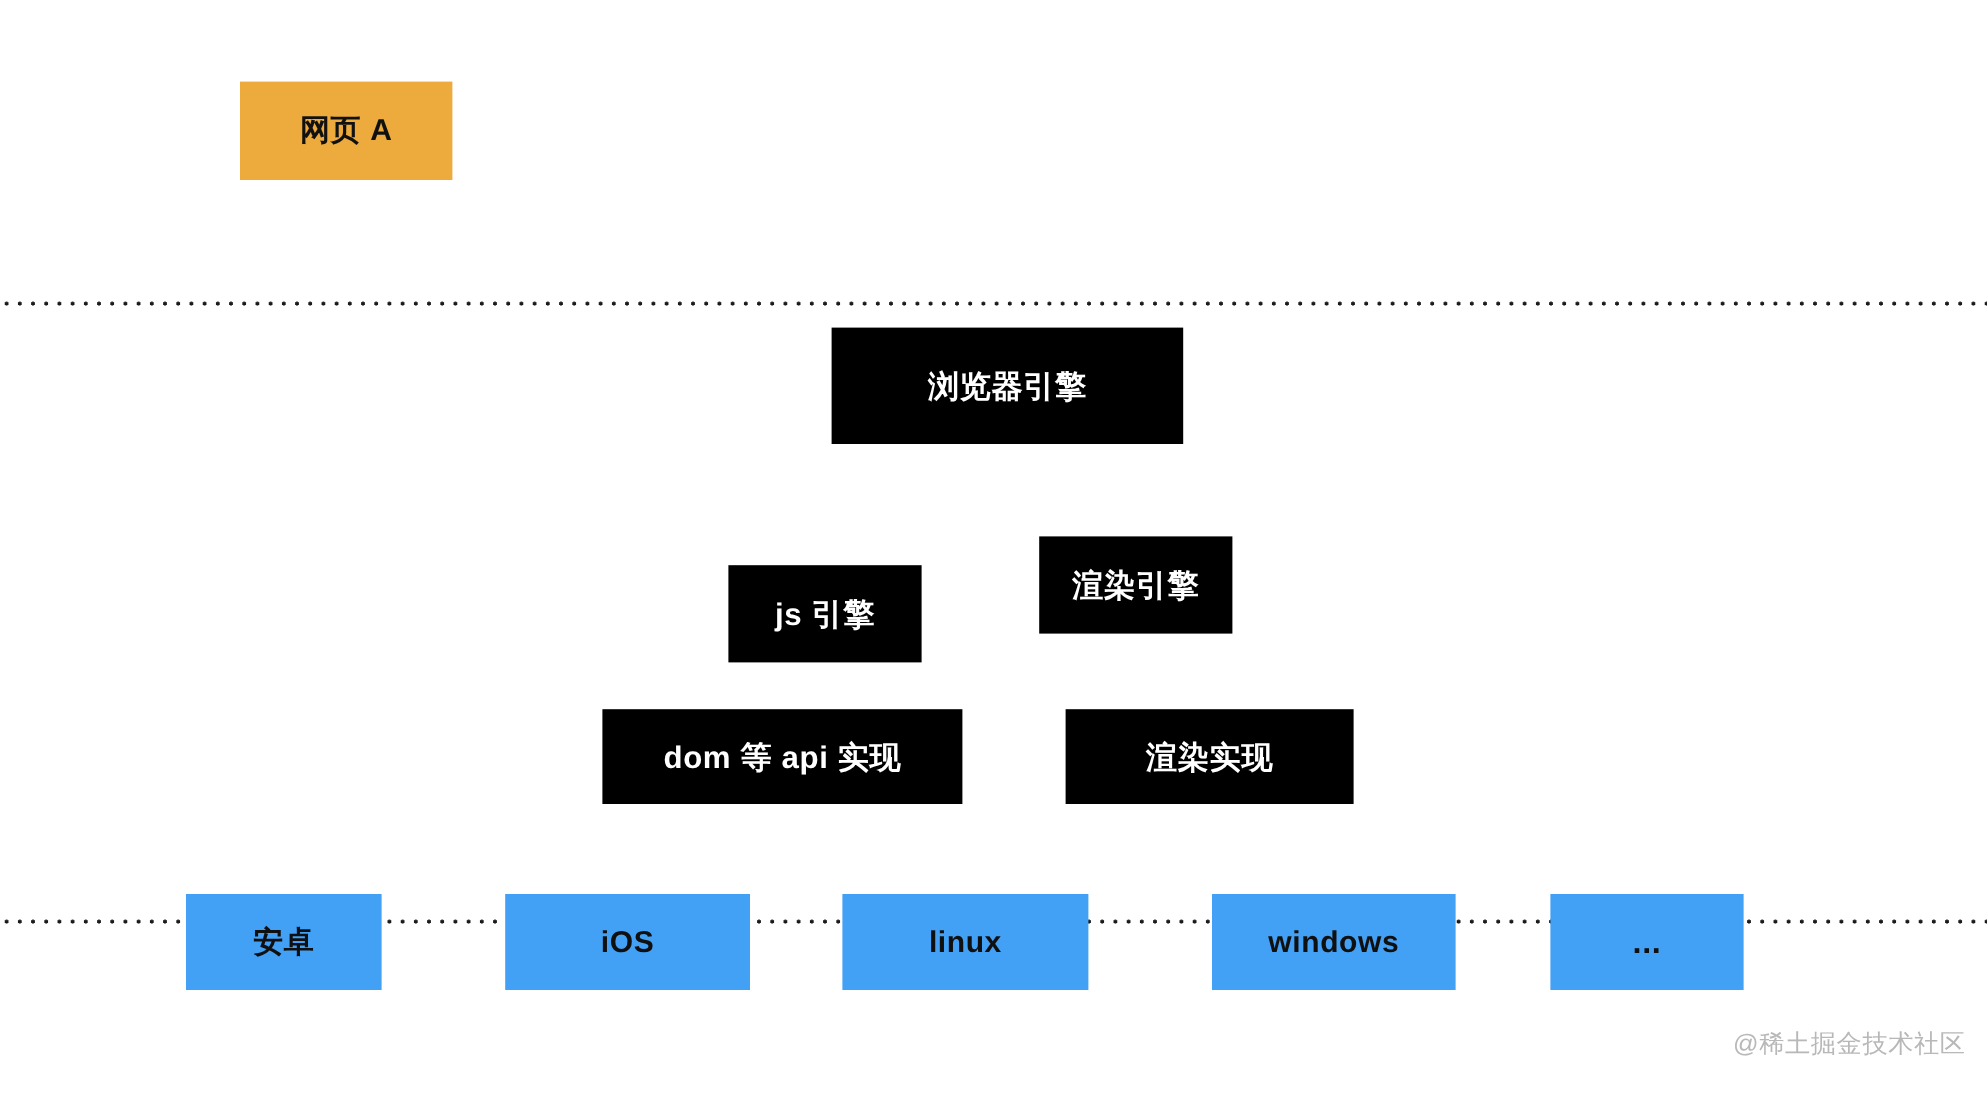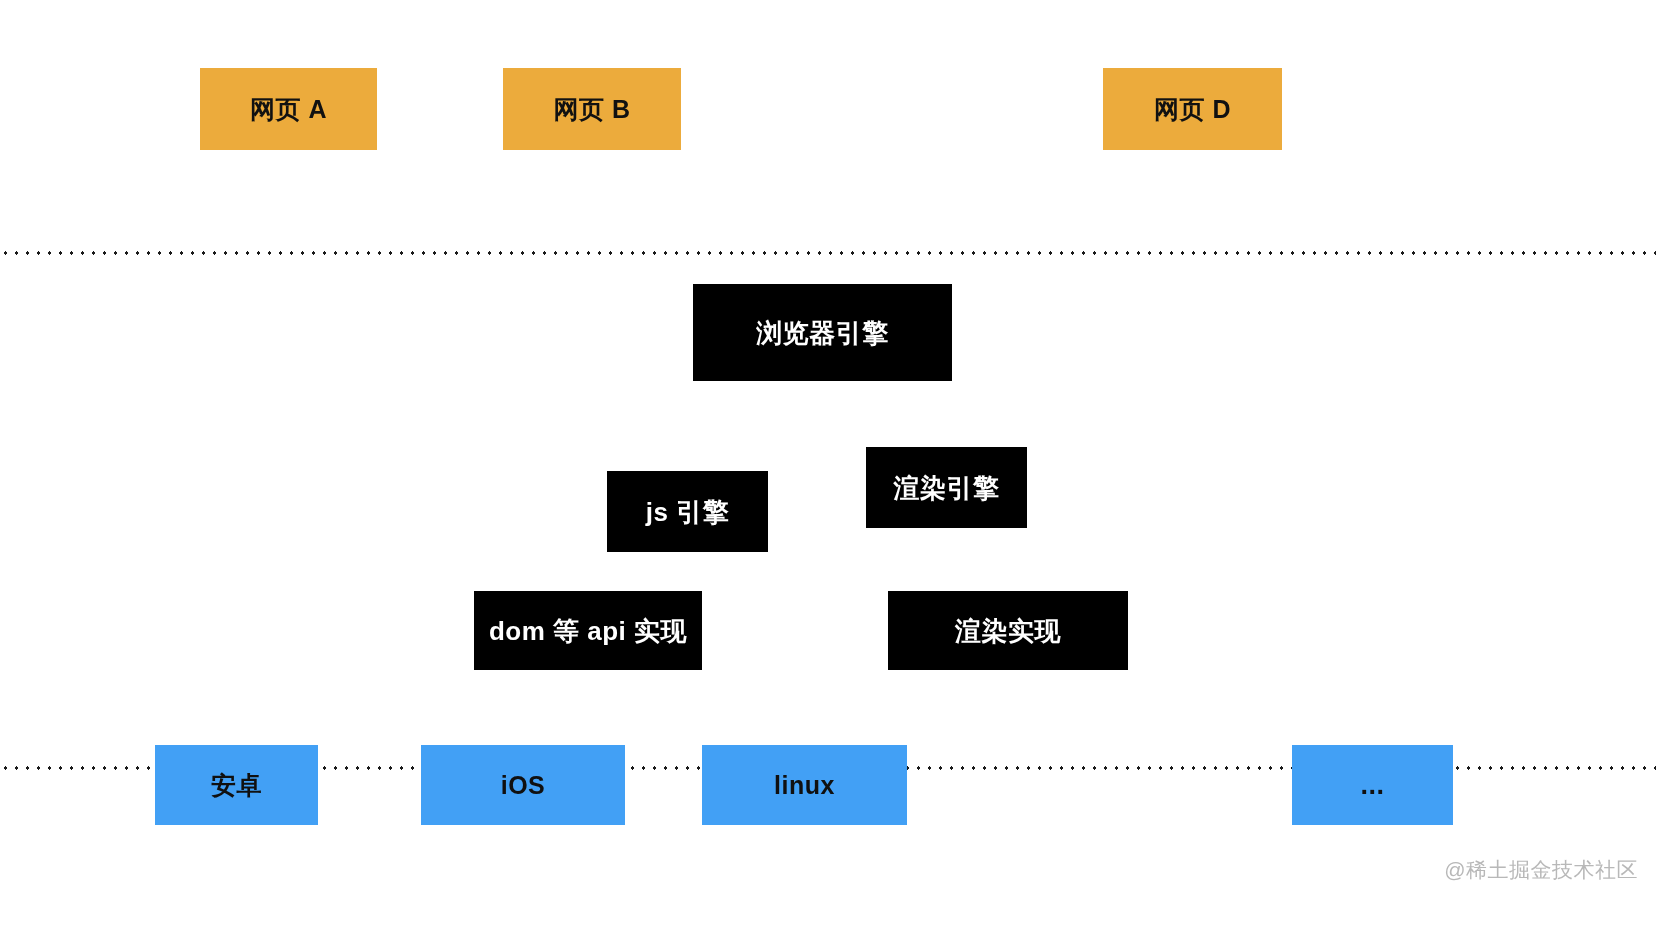--- a/index.html
+++ b/index.html
@@ -51,24 +51,24 @@
     height: 4px;
     background-image: radial-gradient(circle, #1a1a1a 1.6px, rgba(0,0,0,0) 1.7px);
     background-size: 11px 4px;
     background-repeat: repeat-x;
     background-position: 0 center;
   }
   #divider-top    { top: 251px; }
   #divider-bottom { top: 766px; }
 
   
-  #browser-engine  { left: 693px; top: 284px; width: 259px; height: 97px; text-align: center; }
+  #browser-engine  { left: 693px; top: 273px; width: 293px; height: 97px; text-align: center; }
   #js-engine       { left: 607px; top: 447px; width: 161px; height: 81px; margin-top: 24px; }
   #render-engine   { left: 866px; top: 447px; width: 161px; height: 81px; }
-  #dom-api-impl    { left: 474px; top: 591px; width: 228px; height: 79px; }
+  #dom-api-impl    { left: 502px; top: 591px; width: 300px; height: 79px; }
   #render-impl     { left: 888px; top: 591px; width: 240px; height: 79px; }
 
   
   #os-android { left: 155px;  top: 745px; width: 163px; height: 80px; }
   #os-ios     { left: 421px;  top: 745px; width: 204px; height: 80px; }
   #os-linux   { left: 702px;  top: 745px; width: 205px; height: 80px; }
   #os-windows { left: 1010px; top: 745px; width: 203px; height: 80px; }
   #os-more    { left: 1292px; top: 745px; width: 161px; height: 80px; font-size: 27px; }
 
   
@@ -82,35 +82,34 @@
     white-space: nowrap;
     user-select: none;
   }
 </style>
 </head>
 <body>
 
 <div id="canvas">
 
   <div class="node page" id="page-a">网页 A</div>
-  <div class="node page" id="page-b">网页 B</div>
-  <div class="node page" id="page-d">网页 D</div>
 
   <div class="divider" id="divider-top"></div>
 
   <div class="node engine" id="browser-engine">浏览器引擎</div>
 
   <div class="node engine" id="js-engine">js 引擎</div>
   <div class="node engine" id="render-engine">渲染引擎</div>
 
   <div class="node engine" id="dom-api-impl">dom 等 api 实现</div>
   <div class="node engine" id="render-impl">渲染实现</div>
 
   <div class="divider" id="divider-bottom"></div>
 
   <div class="node os" id="os-android">安卓</div>
   <div class="node os" id="os-ios">iOS</div>
   <div class="node os" id="os-linux">linux</div>
+  <div class="node os" id="os-windows">windows</div>
   <div class="node os" id="os-more">...</div>
 
   <div id="watermark">@稀土掘金技术社区</div>
 
 </div>
 
 </body></html>

